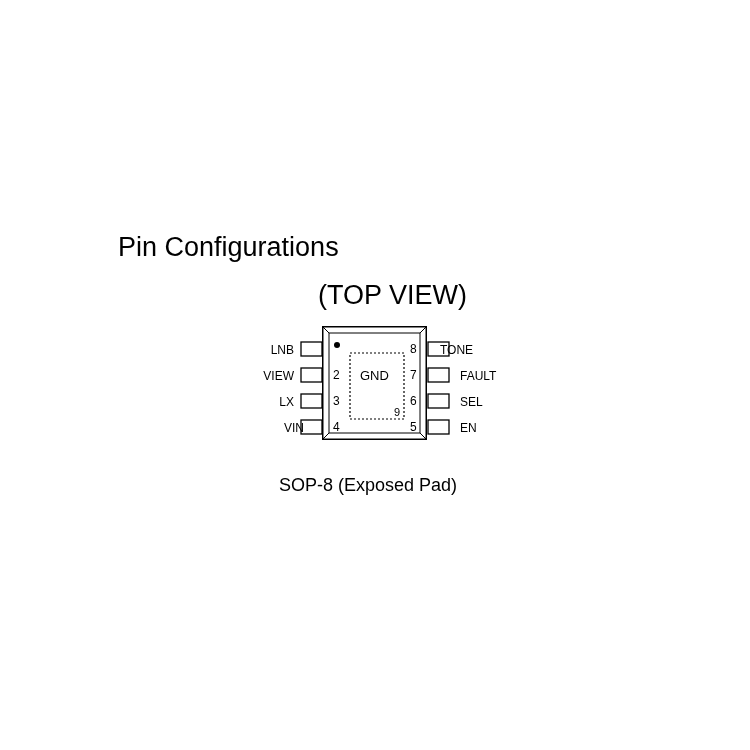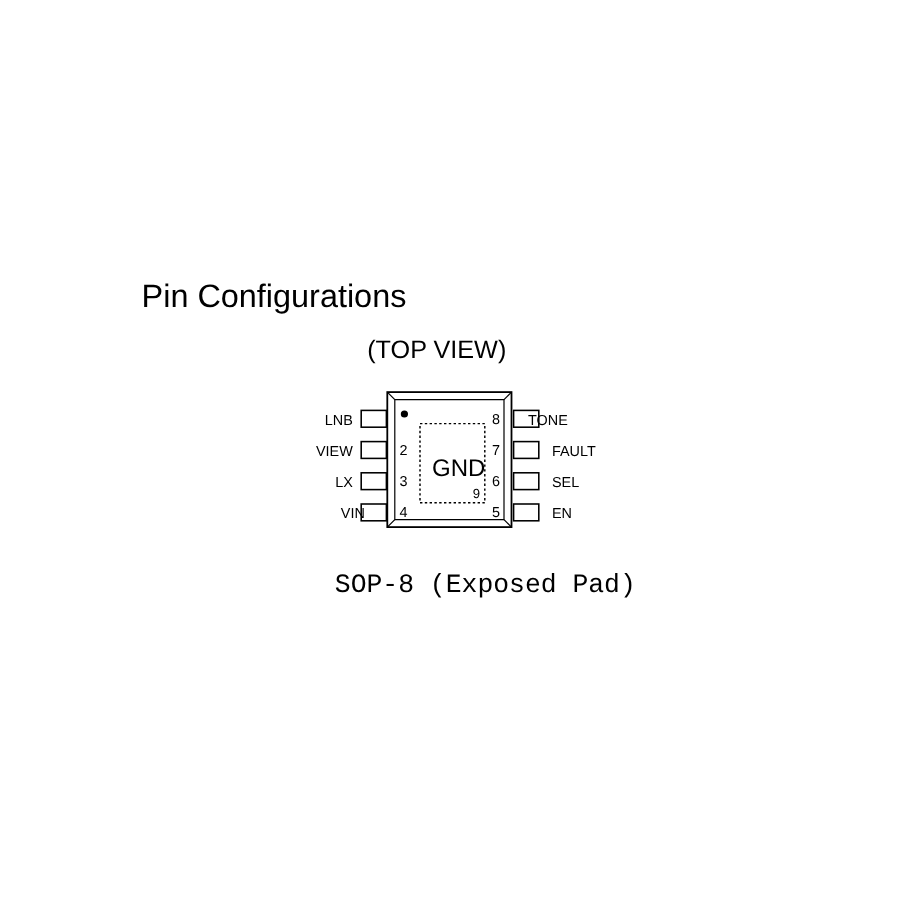--- a/index.html
+++ b/index.html
@@ -1,25 +1,25 @@
 <!DOCTYPE html>
 <html><head>
 <meta charset="utf-8">
 <style>
   html, body { margin:0; padding:0; background:#ffffff; }
   body { width:750px; height:750px; position:relative; overflow:hidden;
          font-family:"Liberation Sans", sans-serif; color:#000; }
   .title { position:absolute; left:118px; top:232px; font-size:27px; font-weight:normal; letter-spacing:0px; }
-  .topview { position:absolute; left:306px; top:280px; font-size:21px;text-align:center; }
-  .caption { position:absolute; left:279px; top:475px; font-size:22px;font-family:Liberation Mono, monospace; }
+  .topview { position:absolute; left:318px; top:280px; font-size:27px;text-align:center; }
+  .caption { position:absolute; left:279px; top:475px; font-size:18px; }
   .pkg { position:absolute; left:322px; top:326px; width:105px; height:114px; }
   .lbl { position:absolute; font-size:12px; line-height:18px; }
   .lbl.left { text-align:right; width:100px; }
   .num { position:absolute; font-size:12px; line-height:14px; }
-  .gnd { position:absolute; left:360px; top:380px; font-size:20px; }
+  .gnd { position:absolute; left:360px; top:368px; font-size:13px; }
   .padnum { position:absolute; left:394px; top:406px; font-size:11px; }
 </style>
 </head>
 <body>
 
 <div class="title">Pin Configurations</div>
 <div class="topview">(TOP VIEW)</div>
 
 <svg class="pkg" viewBox="0 0 105 114" width="105" height="114" style="overflow:visible">
   <rect x="0.75" y="0.75" width="103.5" height="112.5" fill="none" stroke="#000" stroke-width="1.5"></rect>

